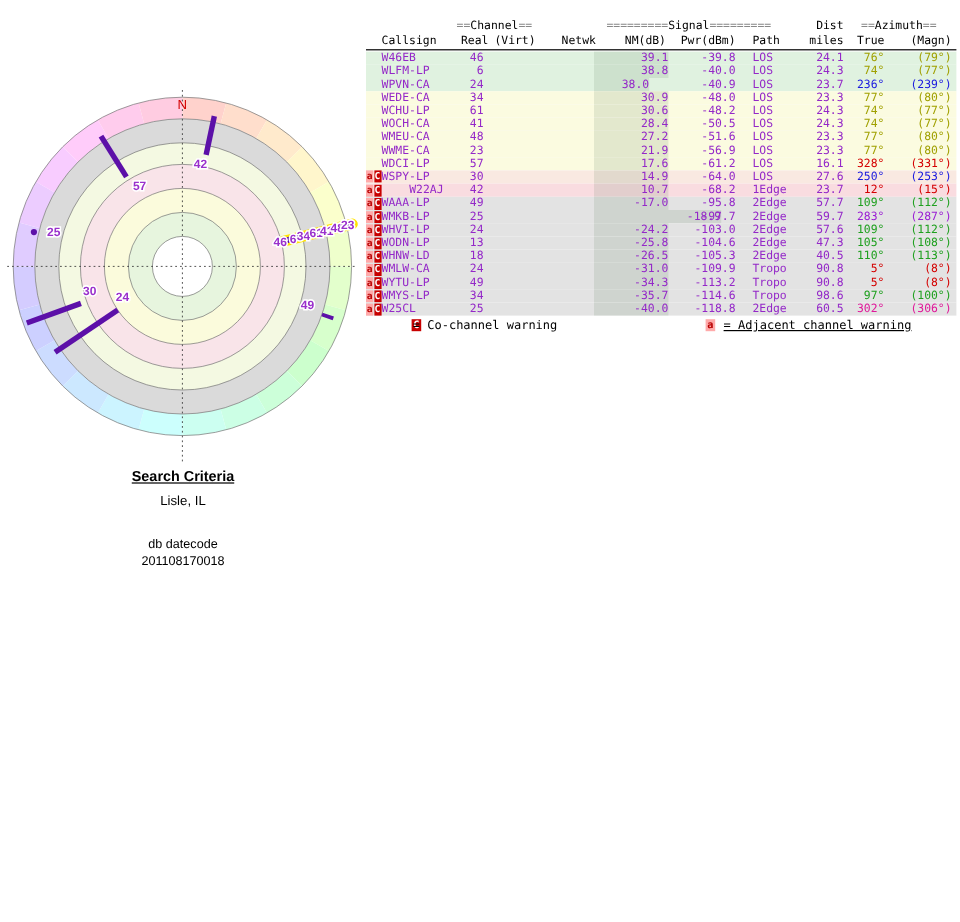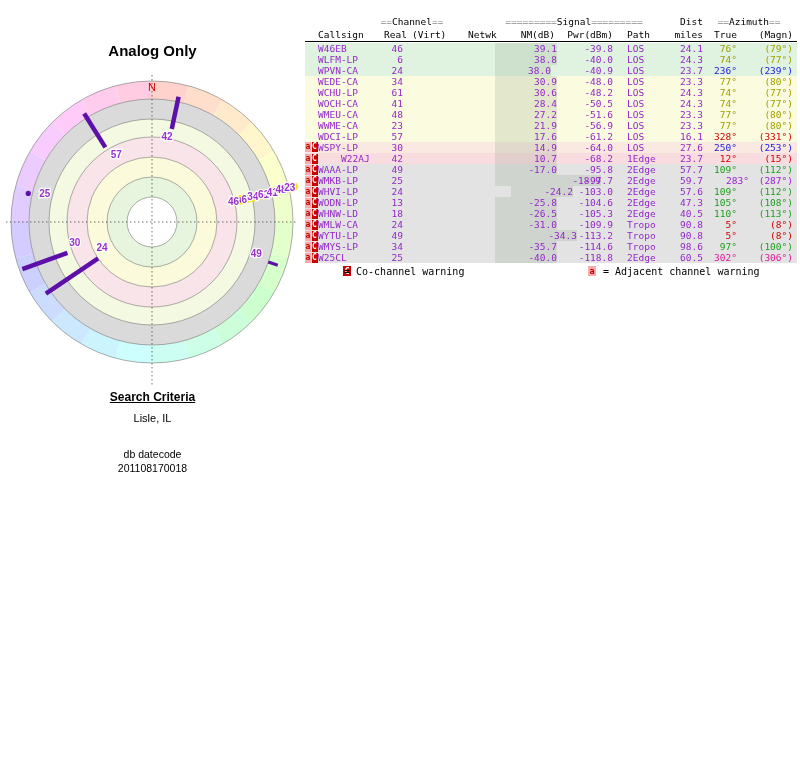--- a/index.html
+++ b/index.html
@@ -40,21 +40,20 @@
           font-family:"DejaVu Sans Mono","Liberation Mono",monospace;}
   .lg-box{position:absolute;top:1px;width:8px;height:10px;text-align:center;
           font-size:8.5px;line-height:10px;font-weight:bold;}
   #spectrum-svg{position:absolute;left:0;top:615px;}
 </style>
 </head>
 <body>
 
 <div class="page">
 
-  <div class="ctr" id="analog-title">Analog Only</div>
   <svg id="polar-svg" width="305" height="320">
       <path d="M152,8 A141,141 0 0 1 188.49348535945543,12.804458493241356 L183.83474254761006,30.1911233664446 A123,123 0 0 0 152,26 Z" fill="hsl(7.125,100%,90%)" stroke="none"></path>
       <path d="M188.49348535945543,12.804458493241356 A141,141 0 0 1 222.5,26.890418066394147 L213.5,42.47887533451404 A123,123 0 0 0 183.83474254761006,30.1911233664446 Z" fill="hsl(21.375,100%,90%)" stroke="none"></path>
       <path d="M222.5,26.890418066394147 A141,141 0 0 1 251.7020561473032,49.29794385269679 L238.97413408594534,62.02586591405465 A123,123 0 0 0 213.5,42.47887533451404 Z" fill="hsl(35.625,100%,90%)" stroke="none"></path>
       <path d="M251.7020561473032,49.29794385269679 A141,141 0 0 1 274.10958193360585,78.49999999999999 L258.52112466548596,87.49999999999999 A123,123 0 0 0 238.97413408594534,62.02586591405465 Z" fill="hsl(49.875,100%,90%)" stroke="none"></path>
       <path d="M274.10958193360585,78.49999999999999 A141,141 0 0 1 288.1955415067587,112.50651464054457 L270.8088766335554,117.16525745238995 A123,123 0 0 0 258.52112466548596,87.49999999999999 Z" fill="hsl(64.125,100%,90%)" stroke="none"></path>
       <path d="M288.1955415067587,112.50651464054457 A141,141 0 0 1 293,149 L275,149 A123,123 0 0 0 270.8088766335554,117.16525745238995 Z" fill="hsl(78.375,100%,90%)" stroke="none"></path>
       <path d="M293,149 A141,141 0 0 1 288.1955415067587,185.49348535945543 L270.8088766335554,180.83474254761006 A123,123 0 0 0 275,149 Z" fill="hsl(92.625,100%,90%)" stroke="none"></path>
       <path d="M288.1955415067587,185.49348535945543 A141,141 0 0 1 274.10958193360585,219.49999999999997 L258.52112466548596,210.49999999999997 A123,123 0 0 0 270.8088766335554,180.83474254761006 Z" fill="hsl(106.875,100%,90%)" stroke="none"></path>
       <path d="M274.10958193360585,219.49999999999997 A141,141 0 0 1 251.7020561473032,248.7020561473032 L238.97413408594537,235.97413408594534 A123,123 0 0 0 258.52112466548596,210.49999999999997 Z" fill="hsl(121.125,100%,90%)" stroke="none"></path>
@@ -155,21 +154,21 @@
           <span class="cell r nmband" style="left: 190px; width: 62px; text-align: right;">38.8</span>
           <span class="cell r" style="left: 258px; width: 50px; text-align: right;">-40.0</span>
           <span class="cell" style="left: 322px; width: 40px;">LOS</span>
           <span class="cell r" style="left: 360px; width: 38px; text-align: right;">24.3</span>
           <span class="cell r" style="left: 396px; width: 36px; text-align: right; color: rgb(160, 160, 0);">74°</span>
           <span class="cell r" style="left: 440px; width: 48px; text-align: right; color: rgb(160, 160, 0);">(77°)</span>
         </div>
         <div class="trow bg-green" style="top: 56.6px;">
           <span class="cell" style="left: 13px; width: 62px;">WPVN-CA</span>
           <span class="cell r" style="left: 70px; width: 28px; text-align: right;">24</span>
-          <span class="cell r nmband" style="left: 190px; width: 56px; text-align: right;">38.0</span>
+          <span class="cell r nmband" style="left: 190px; width: 46px; text-align: right;">38.0</span>
           <span class="cell r" style="left: 258px; width: 50px; text-align: right;">-40.9</span>
           <span class="cell" style="left: 322px; width: 40px;">LOS</span>
           <span class="cell r" style="left: 360px; width: 38px; text-align: right;">23.7</span>
           <span class="cell r" style="left: 396px; width: 36px; text-align: right; color: rgb(26, 26, 223);">236°</span>
           <span class="cell r" style="left: 440px; width: 48px; text-align: right; color: rgb(26, 26, 223);">(239°)</span>
         </div>
         <div class="trow bg-yellow" style="top: 67.65px;">
           <span class="cell" style="left: 13px; width: 62px;">WEDE-CA</span>
           <span class="cell r" style="left: 70px; width: 28px; text-align: right;">34</span>
           <span class="cell r nmband" style="left: 190px; width: 62px; text-align: right;">30.9</span>
@@ -267,29 +266,29 @@
         </div>
         <div class="trow bg-gray" style="top: 167.1px;">
           <span class="badge badge-a">a</span>
           <span class="badge badge-c">C</span>
           <span class="cell" style="left: 13px; width: 62px;">WMKB-LP</span>
           <span class="cell r" style="left: 70px; width: 28px; text-align: right;">25</span>
           <span class="cell r nmband" style="left: 190px; width: 62px; text-align: right; padding-left: 44px;">-18.9</span>
           <span class="cell r" style="left: 258px; width: 50px; text-align: right;">-97.7</span>
           <span class="cell" style="left: 322px; width: 40px;">2Edge</span>
           <span class="cell r" style="left: 360px; width: 38px; text-align: right;">59.7</span>
-          <span class="cell r" style="left: 408px; width: 36px; text-align: right; color: rgb(154, 31, 212);">283°</span>
+          <span class="cell r" style="left: 396px; width: 36px; text-align: right; color: rgb(154, 31, 212);">283°</span>
           <span class="cell r" style="left: 440px; width: 48px; text-align: right; color: rgb(154, 31, 212);">(287°)</span>
         </div>
         <div class="trow bg-gray" style="top: 178.15px;">
           <span class="badge badge-a">a</span>
           <span class="badge badge-c">C</span>
           <span class="cell" style="left: 13px; width: 62px;">WHVI-LP</span>
           <span class="cell r" style="left: 70px; width: 28px; text-align: right;">24</span>
-          <span class="cell r nmband" style="left: 206px; width: 62px; text-align: right;">-24.2</span>
+          <span class="cell r nmband" style="left: 190px; width: 62px; text-align: right;">-24.2</span>
           <span class="cell r" style="left: 258px; width: 50px; text-align: right;">-103.0</span>
           <span class="cell" style="left: 322px; width: 40px;">2Edge</span>
           <span class="cell r" style="left: 360px; width: 38px; text-align: right;">57.6</span>
           <span class="cell r" style="left: 396px; width: 36px; text-align: right; color: rgb(31, 160, 31);">109°</span>
           <span class="cell r" style="left: 440px; width: 48px; text-align: right; color: rgb(31, 160, 31);">(112°)</span>
         </div>
         <div class="trow bg-gray" style="top: 189.2px;">
           <span class="badge badge-a">a</span>
           <span class="badge badge-c">C</span>
           <span class="cell" style="left: 13px; width: 62px;">WODN-LP</span>
@@ -323,21 +322,21 @@
           <span class="cell" style="left: 322px; width: 40px;">Tropo</span>
           <span class="cell r" style="left: 360px; width: 38px; text-align: right;">90.8</span>
           <span class="cell r" style="left: 396px; width: 36px; text-align: right; color: rgb(212, 0, 0);">5°</span>
           <span class="cell r" style="left: 440px; width: 48px; text-align: right; color: rgb(212, 0, 0);">(8°)</span>
         </div>
         <div class="trow bg-gray" style="top: 222.35px;">
           <span class="badge badge-a">a</span>
           <span class="badge badge-c">C</span>
           <span class="cell" style="left: 13px; width: 62px;">WYTU-LP</span>
           <span class="cell r" style="left: 70px; width: 28px; text-align: right;">49</span>
-          <span class="cell r nmband" style="left: 190px; width: 62px; text-align: right; padding-left: 20px;">-34.3</span>
+          <span class="cell r nmband" style="left: 190px; width: 62px; text-align: right;">-34.3</span>
           <span class="cell r" style="left: 258px; width: 50px; text-align: right;">-113.2</span>
           <span class="cell" style="left: 322px; width: 40px;">Tropo</span>
           <span class="cell r" style="left: 360px; width: 38px; text-align: right;">90.8</span>
           <span class="cell r" style="left: 396px; width: 36px; text-align: right; color: rgb(212, 0, 0);">5°</span>
           <span class="cell r" style="left: 440px; width: 48px; text-align: right; color: rgb(212, 0, 0);">(8°)</span>
         </div>
         <div class="trow bg-gray" style="top: 233.4px;">
           <span class="badge badge-a">a</span>
           <span class="badge badge-c">C</span>
           <span class="cell" style="left: 13px; width: 62px;">WMYS-LP</span>
@@ -359,21 +358,21 @@
           <span class="cell" style="left: 322px; width: 40px;">2Edge</span>
           <span class="cell r" style="left: 360px; width: 38px; text-align: right;">60.5</span>
           <span class="cell r" style="left: 396px; width: 36px; text-align: right; color: rgb(224, 24, 154);">302°</span>
           <span class="cell r" style="left: 440px; width: 48px; text-align: right; color: rgb(224, 24, 154);">(306°)</span>
         </div>
       </div>
     <div id="legend">
       <span class="lg-box badge-c" style="left:38px;">C</span>
       <span class="tok" style="left:39px;top:1px;">= Co-channel warning</span>
       <span class="lg-box badge-a" style="left:283px;">a</span>
-      <span class="tok" style="left:298px;top:1px;">= Adjacent channel warning</span>
+      <span class="tok" style="left:298px;top:1px;text-decoration:underline;">= Adjacent channel warning</span>
     </div>
   </div>
 
   <svg id="spectrum-svg" width="800" height="153">
       <rect x="39" y="634" width="10" height="121" fill="#e2e2e2"></rect>
       <rect x="72" y="634" width="28" height="121" fill="#e2e2e2"></rect>
       <line x1="9" y1="645" x2="175" y2="645" stroke="#999" stroke-width="0.7" stroke-dasharray="1,2"></line>
       <line x1="212" y1="645" x2="789" y2="645" stroke="#999" stroke-width="0.7" stroke-dasharray="1,2"></line>
       <line x1="9" y1="658.5" x2="175" y2="658.5" stroke="#999" stroke-width="0.7" stroke-dasharray="1,2"></line>
       <line x1="212" y1="658.5" x2="789" y2="658.5" stroke="#999" stroke-width="0.7" stroke-dasharray="1,2"></line>

